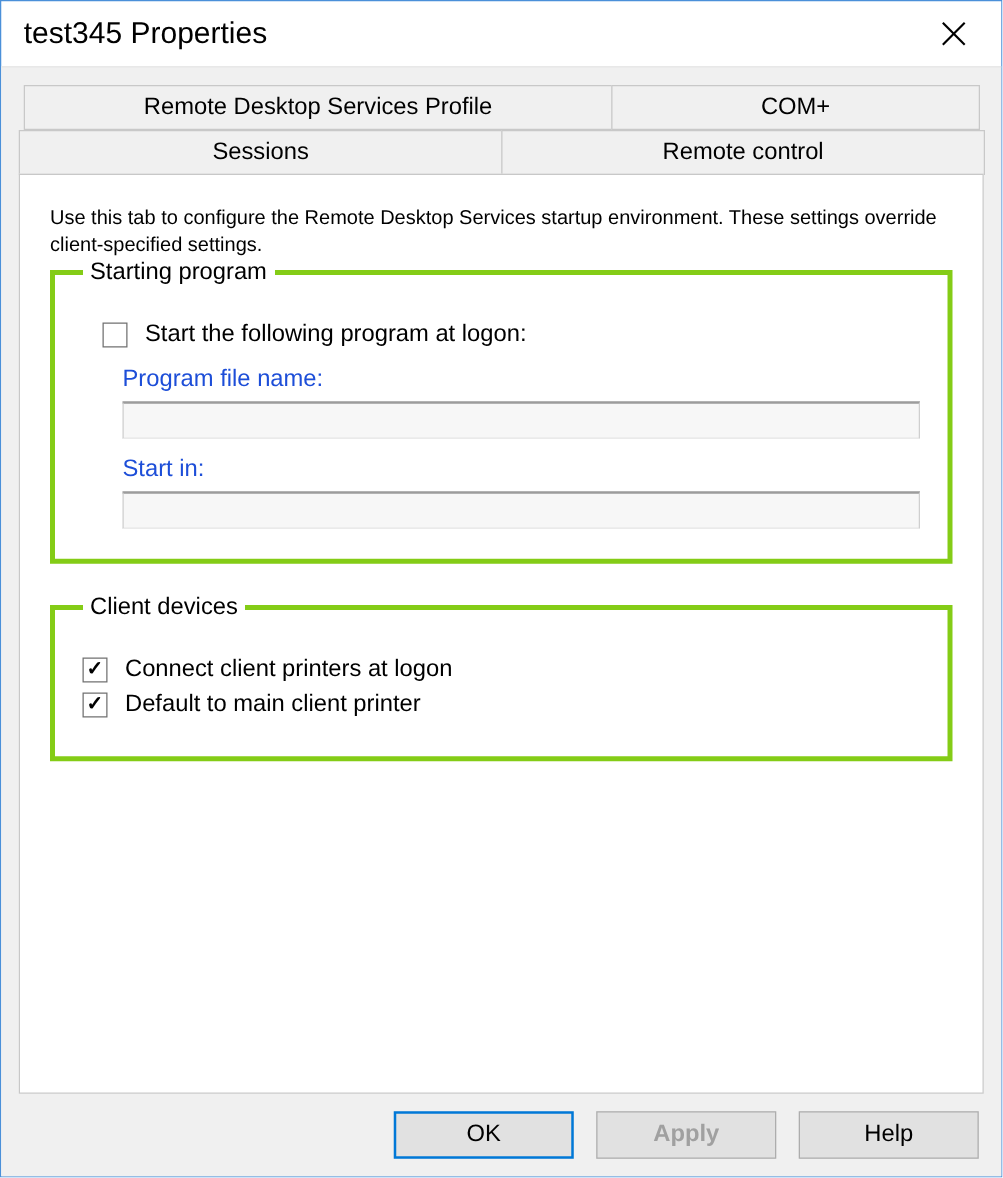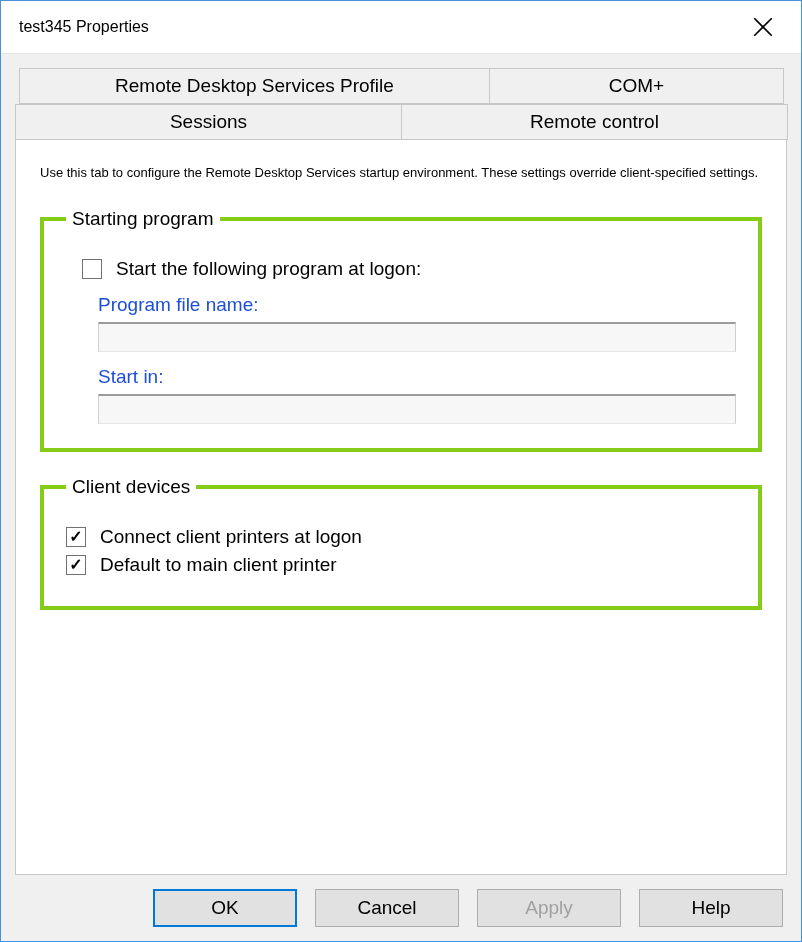--- a/index.html
+++ b/index.html
@@ -17,21 +17,21 @@
     background: #fff;
     display: flex; flex-direction: column;
   }
   .titlebar {
     height: 52px;
     display: flex; align-items: center;
     padding: 0 18px 0 18px;
   }
   .titlebar .title {
     flex: 1;
-    font-size: 16px;
+    font-size: 24px;
   }
   .titlebar .close {
     width: 40px; height: 40px;
     display: flex; align-items: center; justify-content: center;
     font-size: 24px;
     cursor: default;
   }
   .titlebar .close svg { width: 20px; height: 20px; }
   .client {
     flex: 1;
@@ -65,23 +65,22 @@
     z-index: 2;
   }
   .tabbody {
     flex: 1;
     background: #fff;
     border: 1px solid #c8c8c8;
     margin-top: -1px;
     padding: 24px 24px 24px 24px;
   }
   .desc {
-    font-size: 13px;
+    font-size: 16px;
     line-height: 1.35;
-    margin-bottom: 26px;
   }
   fieldset.group {
     border: 4px solid #84cc16;
     margin: 0 0 24px 0;
     padding: 22px 22px 24px 22px;
   }
   fieldset.group > legend {
     padding: 0 6px;
     font-size: 19px;
   }
@@ -134,20 +133,21 @@
     text-align: center;
     line-height: 36px;
     cursor: default;
   }
   .btn.default {
     border: 2px solid #0078d7;
     line-height: 34px;
   }
   .btn.disabled {
     color: #a0a0a0;
+    font-weight: bold;
   }
 </style>
 </head>
 <body>
 
 <div class="window">
 
   <div class="titlebar">
     <div class="title">test345 Properties</div>
     <div class="close">
@@ -210,19 +210,18 @@
             <span class="cb checked"></span>
             <span class="cb-label">Default to main client printer</span>
           </div>
         </fieldset>
 
       </div>
     </div>
 
     <div class="button-row">
       <div class="btn default">OK</div>
-      <div class="btn">Cancel</div>
       <div class="btn disabled">Apply</div>
       <div class="btn">Help</div>
     </div>
 
   </div>
 </div>
 
 </body></html>

